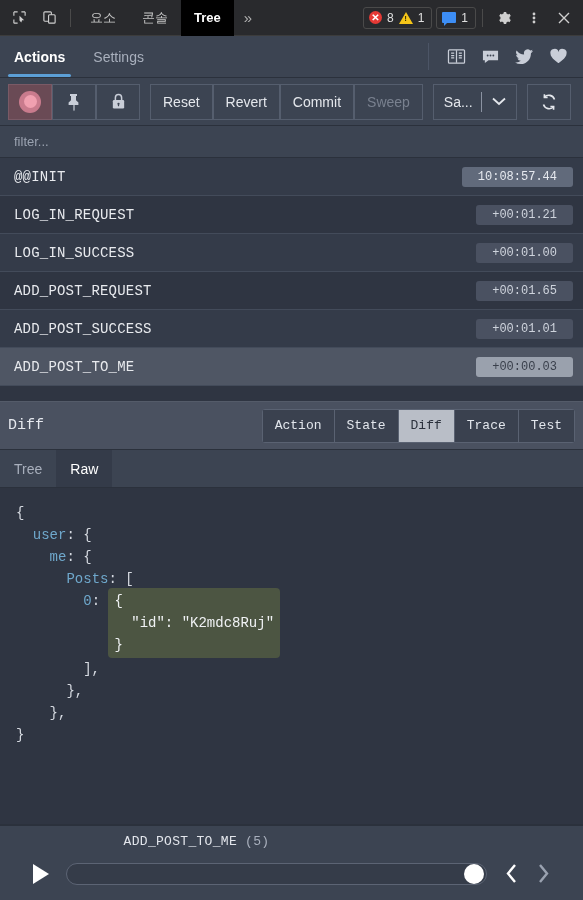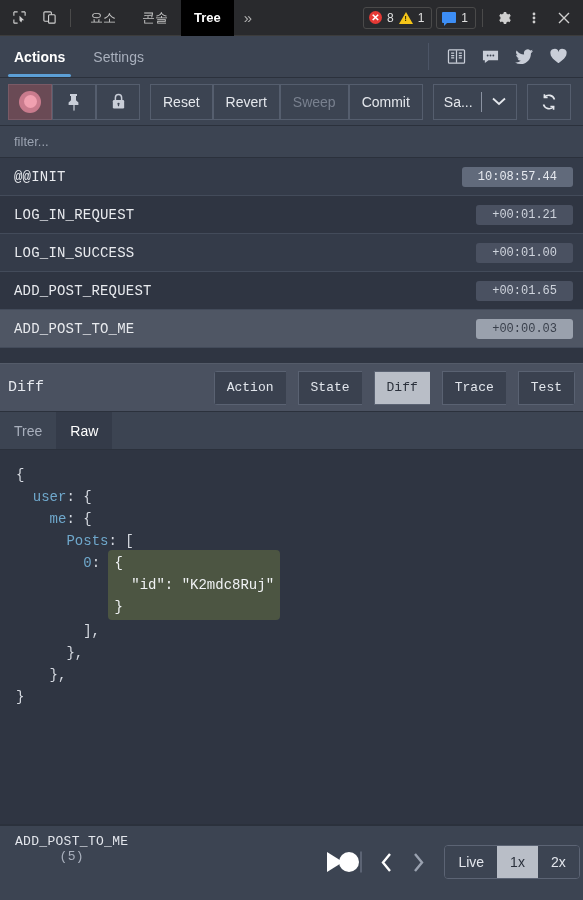--- a/index.html
+++ b/index.html
@@ -158,21 +158,21 @@
   
   .diff-header {
     height: 48px; flex: 0 0 48px; background: #4a5160;
     display: flex; align-items: center; padding: 0 8px;
     border-bottom: 1px solid #2b313c;
   }
   .diff-title {
     font-family: "Liberation Mono", monospace; font-size: 15px; color: #e6e9ef;
   }
   .dh-spacer { flex: 1; }
-  .seg-group { display: flex; height: 34px; border-radius: 3px; overflow: hidden; gap: 12px; }
+  .seg-group { display: flex; height: 34px; border-radius: 3px; overflow: hidden; }
   .seg {
     padding: 0 12px; display: flex; align-items: center;
     font-family: "Liberation Mono", monospace; font-size: 13px;
     background: #3a414f; color: #e2e6ec; cursor: pointer;
     border: 1px solid #5a6272; border-right: none;
   }
   .seg:last-child { border-right: 1px solid #5a6272; }
   .seg.active { background: #b9bec7; color: #2b313c; }
 
   
@@ -198,21 +198,21 @@
   .diff-block {
     display: inline-block; background: #4c5542; border-radius: 4px;
     padding: 2px 6px; color: #f0f2f4; vertical-align: top;
     margin-top: -2px;
   }
   .diff-block .dl { white-space: pre; }
 
   
   .player {
     flex: 0 0 76px; background: #3c4452; border-top: 2px solid #2b313c;
-    display: flex; flex-direction: row; padding: 0 15px;
+    display: flex; flex-direction: column; padding: 0 24px;
     position: relative;
   }
   .player-label {
     text-align: center; margin-top: 8px; font-family: "Liberation Mono", monospace;
     font-size: 13px; color: #e3e6ec; letter-spacing: 0.3px;
     padding-right: 190px;
   }
   .player-count { color: #a9b0bd; }
   .player-row { display: flex; align-items: center; flex: 1; gap: 0; margin-top: -2px; }
   .play-btn {
@@ -351,22 +351,22 @@
       <svg width="17" height="19" viewBox="0 0 18 20" fill="none" stroke="#c9ced8" stroke-width="1.6">
         <rect x="3" y="8.5" width="12" height="9" rx="1.3" fill="#c9ced8" stroke="none"></rect>
         <path d="M5.7 8.5V6a3.3 3.3 0 016.6 0v2.5"></path>
         <circle cx="9" cy="12.5" r="1.2" fill="#3c4452" stroke="none"></circle>
         <path d="M9 13v2" stroke="#3c4452" stroke-width="1.3"></path>
       </svg>
     </div>
     <div class="tb-gap"></div>
     <button class="tb-btn">Reset</button>
     <button class="tb-btn">Revert</button>
+    <button class="tb-btn">Commit</button>
     <button class="tb-btn disabled">Sweep</button>
-    <button class="tb-btn">Commit</button>
     <div class="tb-gap"></div>
     <div class="save-group">
       <div class="save-label">Sa...</div>
       <div class="save-div"></div>
       <div class="save-caret">
         <svg width="14" height="9" viewBox="0 0 14 9" fill="none" stroke="#e4e7ec" stroke-width="1.8">
           <path d="M1 1.5L7 7l6-5.5"></path>
         </svg>
       </div>
     </div>
@@ -397,20 +397,25 @@
     </div>
     <div class="action-row">
       <span class="action-name">LOG_IN_SUCCESS</span>
       <span class="action-spacer"></span>
       <span class="action-time">+00:01.00</span>
     </div>
     <div class="action-row alt">
       <span class="action-name">ADD_POST_REQUEST</span>
       <span class="action-spacer"></span>
       <span class="action-time">+00:01.65</span>
+    </div>
+    <div class="action-row">
+      <span class="action-name">ADD_POST_SUCCESS</span>
+      <span class="action-spacer"></span>
+      <span class="action-time">+00:01.01</span>
     </div>
     <div class="action-row selected">
       <span class="action-name">ADD_POST_TO_ME</span>
       <span class="action-spacer"></span>
       <span class="action-time sel">+00:00.03</span>
     </div>
     <div class="list-gap"></div>
   </div>
 
   <div class="diff-header">
@@ -459,21 +464,16 @@
       <div class="nav-btn">
         <svg width="13" height="21" viewBox="0 0 13 21" fill="none" stroke="#ffffff" stroke-width="2.4">
           <path d="M10 2L3 10.5 10 19"></path>
         </svg>
       </div>
       <div class="nav-btn dim">
         <svg width="13" height="21" viewBox="0 0 13 21" fill="none" stroke="#9aa2b0" stroke-width="2.4">
           <path d="M3 2l7 8.5L3 19"></path>
         </svg>
       </div>
-      <div class="speed-group">
-        <div class="speed">Live</div>
-        <div class="speed active">1x</div>
-        <div class="speed">2x</div>
-      </div>
     </div>
   </div>
 
 </div>
 
 </body></html>

